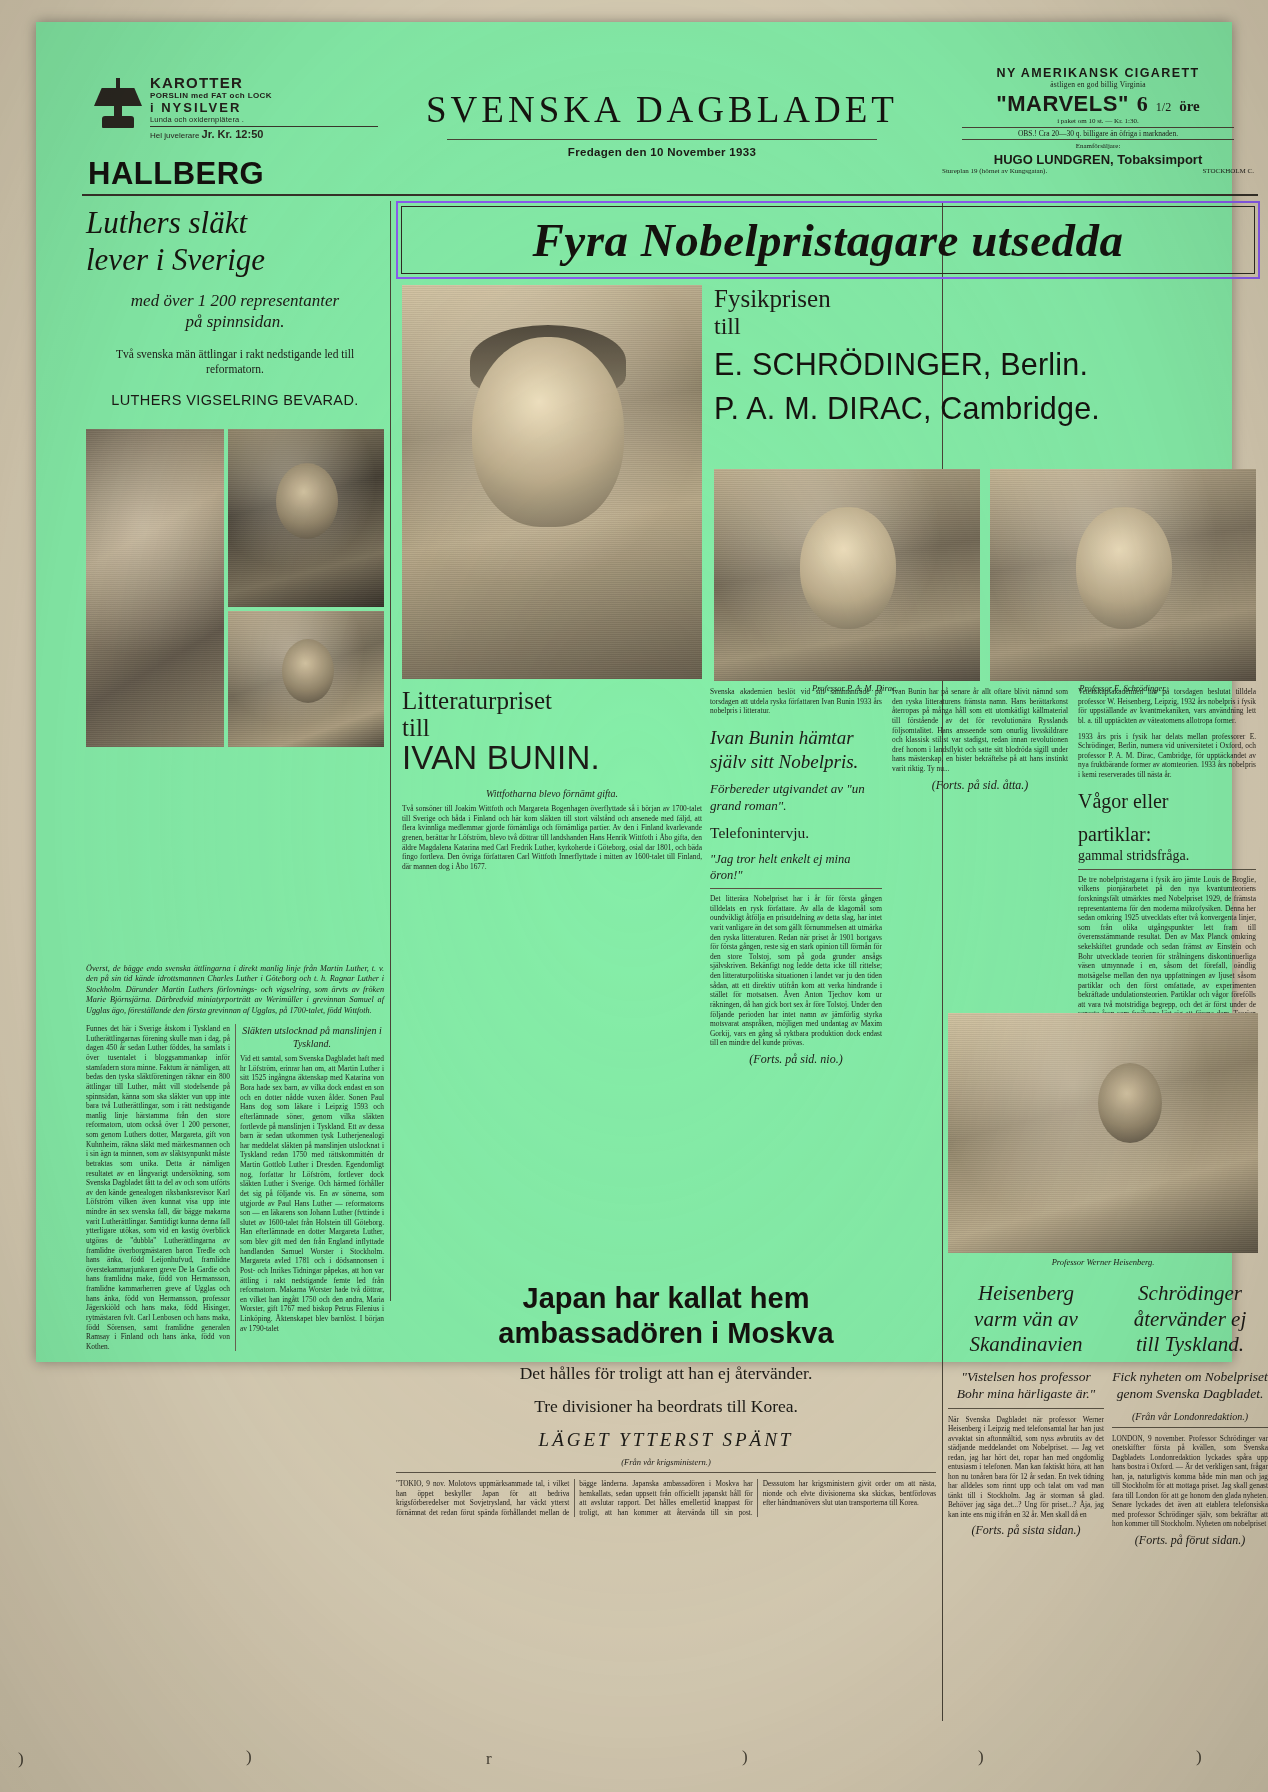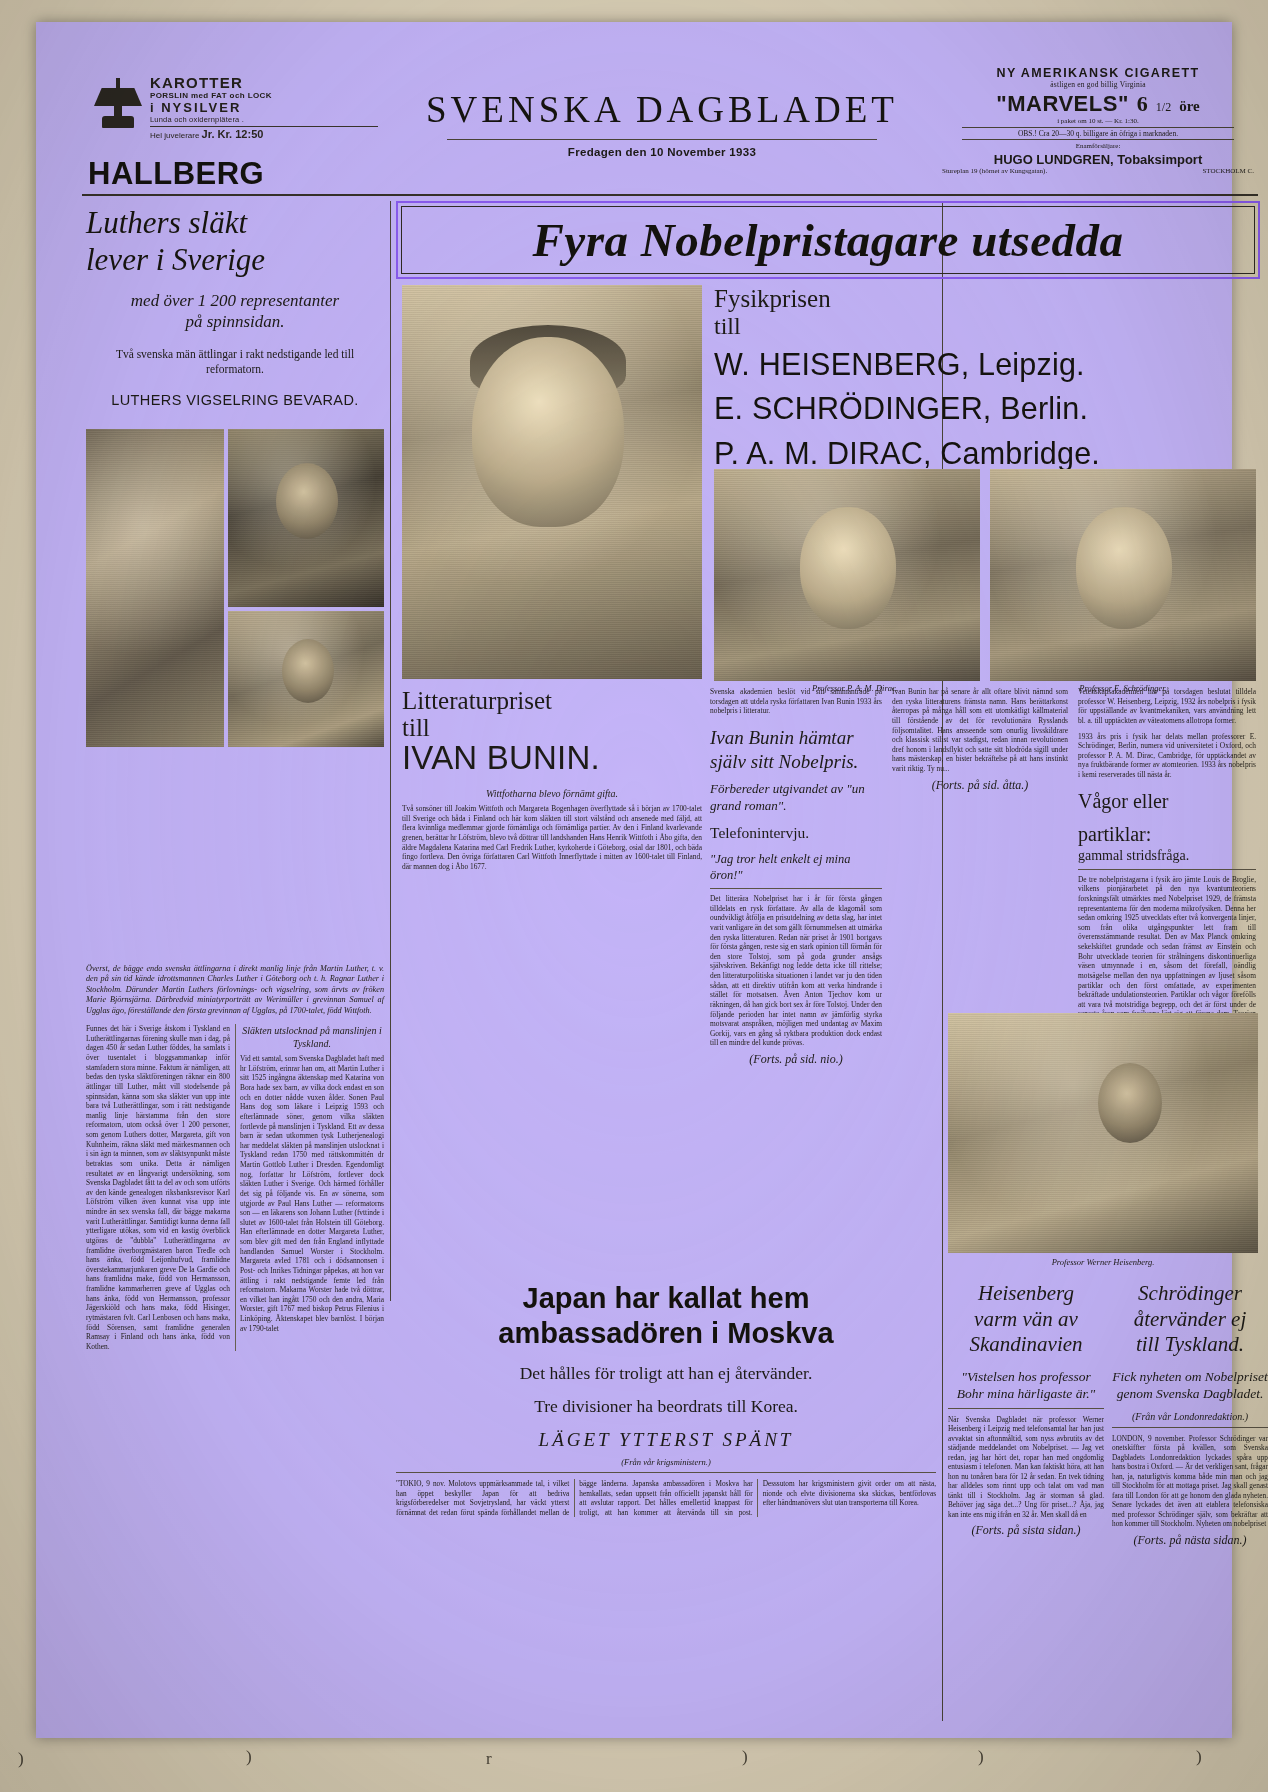--- a/index.html
+++ b/index.html
@@ -23,22 +23,22 @@
     inset: 0;
     pointer-events: none;
     background:
       radial-gradient(ellipse at 50% 45%, rgba(255,250,230,0.30) 0%, rgba(120,105,70,0.10) 62%, rgba(70,60,35,0.30) 100%);
     mix-blend-mode: multiply;
     opacity: .75;
   }
   .sheet {
     position: absolute;
     left: 36px; top: 22px;
-    width: 1196px; height: 1716px;
-    background: #c4b5fd;
+    width: 1196px; height: 1340px;
+    background: #86efac;
     box-shadow: 0 0 12px rgba(0,0,0,.35);
   }
   .inner {
     position: absolute;
     left: 46px; top: 42px;
     width: 1176px; height: 1660px;
   }
 
   
   .masthead {
@@ -372,21 +372,20 @@
           </div>
 
           <div class="photo heis-photo">
             <div class="heis-hair"></div>
             <div class="heis-head"></div>
           </div>
 
           <div class="nobel-right">
             <div class="np-small">Fysikprisen</div>
             <div class="np-small2">till</div>
-            <div class="np-name">W. HEISENBERG, Leipzig.</div>
             <div class="np-name">E. SCHRÖDINGER, Berlin.</div>
             <div class="np-name">P. A. M. DIRAC, Cambridge.</div>
           </div>
 
           <div class="two-portraits">
             <div class="photo tp a">
                 <div class="hd"></div>
               </div>
             <div class="photo tp b">
                 <div class="hd"></div>
@@ -471,21 +470,21 @@
           <h3>
             <span>Schrödinger</span><br>
             <span>återvänder ej</span><br>
             <span>till Tyskland.</span>
           </h3>
           <div class="lead">Fick nyheten om Nobelpriset genom Svenska Dagbladet.</div>
           <div class="from">(Från vår Londonredaktion.)</div>
           <div class="hrule"></div>
           <div class="body">LONDON, 9 november. Professor Schrödinger var onetskiffter första på kvällen, som Svenska Dagbladets Londonredaktion lyckades spåra upp hans bostra i Oxford.
 — Är det verkligen sant, frågar han, ja, naturligtvis komma både min man och jag till Stockholm för att mottaga priset. Jag skall genast fara till London för att ge honom den glada nyheten. Senare lyckades det även att etablera telefonsiska med professor Schrödinger själv, som bekräftar att hon kommer till Stockholm. Nyheten om nobelpriset</div>
-          <div class="cont">(Forts. på nästa sidan.)</div>
+          <div class="cont">(Forts. på förut sidan.)</div>
         </div>
 
       </div>
     </div>
   </div>
 
   <div class="marks">
     <div class="mark" style="left:18px; top:4px;">)</div>
     <div class="mark" style="left:246px; top:2px;">)</div>
     <div class="mark" style="left:486px; top:4px;">r</div>

